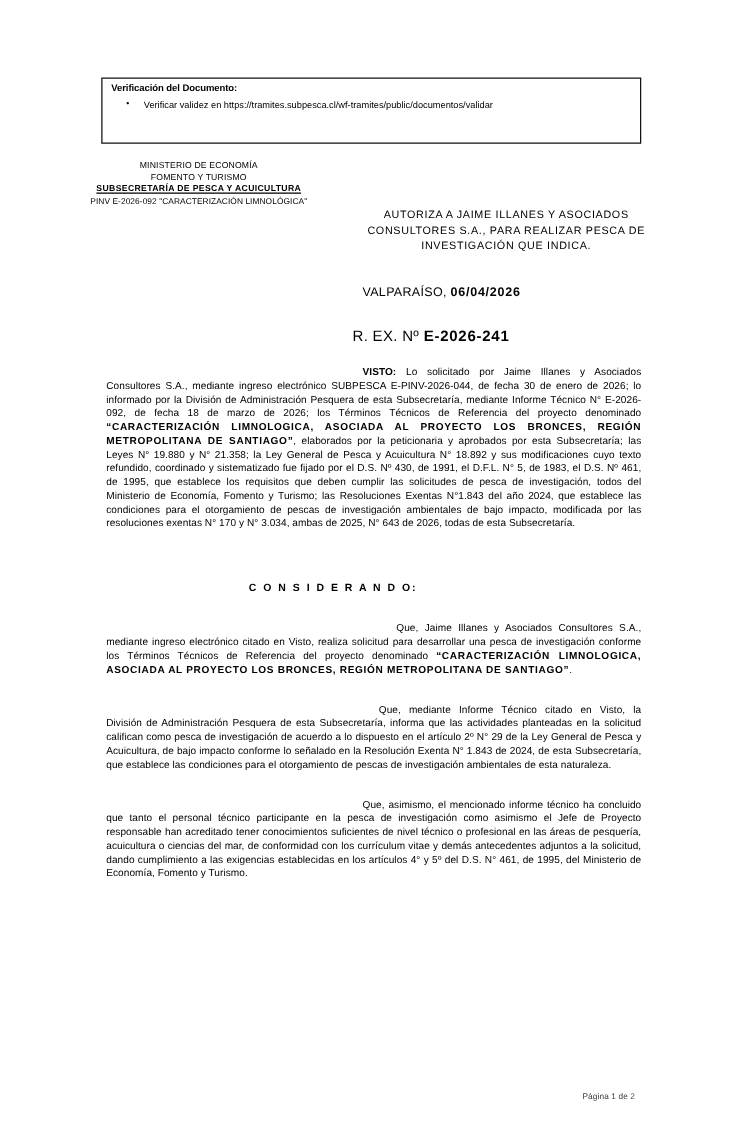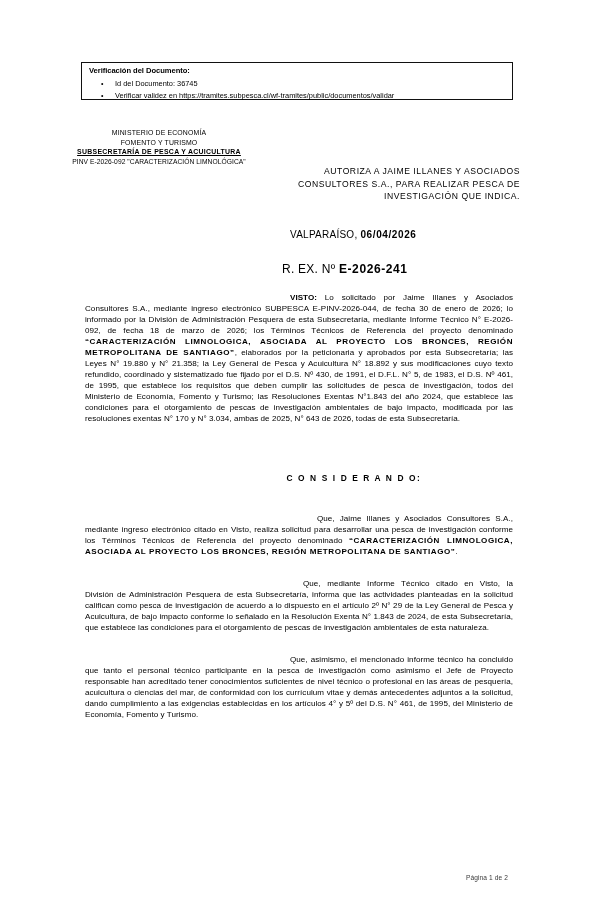--- a/index.html
+++ b/index.html
@@ -22,21 +22,21 @@
     inset: 0;
     background: #ffffff;
   }
 
   
   .verif-box {
     position: absolute;
     left: 81px;
     top: 62px;
     width: 432px;
-    height: 38px;
+    height: 53px;
     border: 1.4px solid #111111;
     box-sizing: border-box;
     background: #ffffff;
   }
   .verif-title {
     position: absolute;
     left: 7px;
     top: 3px;
     font-size: 7.6px;
     font-weight: bold;
@@ -94,21 +94,21 @@
 
   
   .subject {
     position: absolute;
     left: 290px;
     top: 165px;
     width: 230px;
     font-size: 8.6px;
     line-height: 12.6px;
     letter-spacing: 0.55px;
-    text-align: right;
+    text-align: center;
   }
 
   .place-date {
     position: absolute;
     left: 290px;
     top: 229px;
     font-size: 10px;
     letter-spacing: 0.25px;
   }
   .place-date b { font-weight: bold; letter-spacing: 0.6px; }
@@ -139,26 +139,26 @@
   }
   p.para .lead {
     font-weight: bold;
   }
   p.para .spaced {
     font-weight: bold;
     letter-spacing: 0.55px;
   }
 
   .section-heading {
-    margin: 12px;
+    margin: 4px;
     padding: 0;
     font-size: 8.4px;
     font-weight: bold;
     letter-spacing: 1.6px;
-    text-align: center;
+    text-align: left;
     padding-left: 110px;
   }
 
   .gap-lg { height: 26px; }
   .gap-md { height: 18px; }
   .gap-sm { height: 10px; }
 
   
   .rightstart {
     text-align: justify;
@@ -185,24 +185,20 @@
 </head>
 <body>
 
 <div class="page">
 
   <div class="verif-box">
     <div class="verif-title">Verificación del Documento:</div>
     <ul class="verif-list">
       <li>
         <span class="bullet">•</span>
-        <span>Id del Documento: 36745</span>
-      </li>
-      <li>
-        <span class="bullet">•</span>
         <span>Verificar validez en https://tramites.subpesca.cl/wf-tramites/public/documentos/validar</span>
       </li>
     </ul>
   </div>
 
   <div class="ministry">
     <span class="l1">MINISTERIO DE ECONOMÍA</span>
     <span class="l2">FOMENTO Y TURISMO</span>
     <span class="l3">SUBSECRETARÍA DE PESCA Y ACUICULTURA</span>
     <span class="l4">PINV E-2026-092 "CARACTERIZACIÓN LIMNOLÓGICA"</span>

